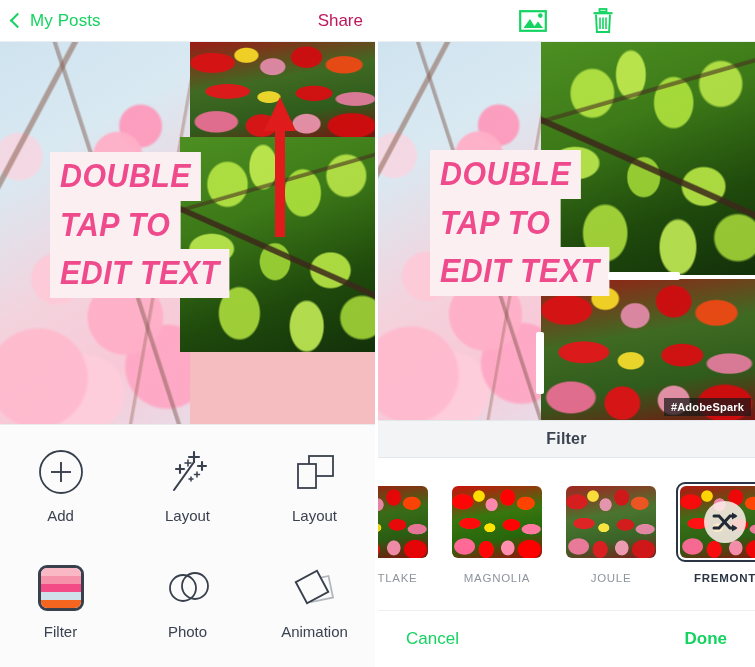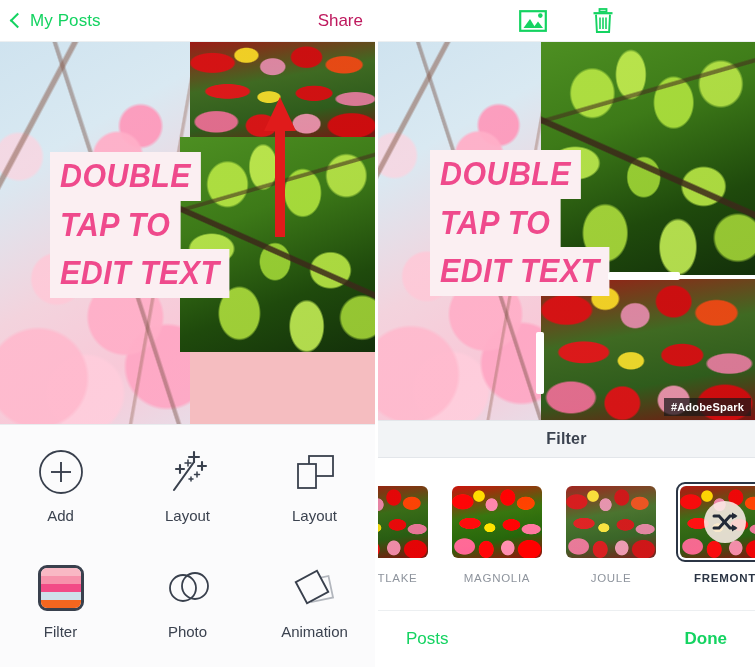--- a/index.html
+++ b/index.html
@@ -399,18 +399,18 @@
               </div>
             </div>
           </div>
           <div class="filter-name">FREMONT</div>
         </div>
 
       </div>
     </div>
 
     <div class="bottom-bar">
-      <div class="btn-cancel">Posts</div>
+      <div class="btn-cancel">Cancel</div>
       <div class="btn-done">Done</div>
     </div>
 
   </div>
 </div>
 
 </body></html>

